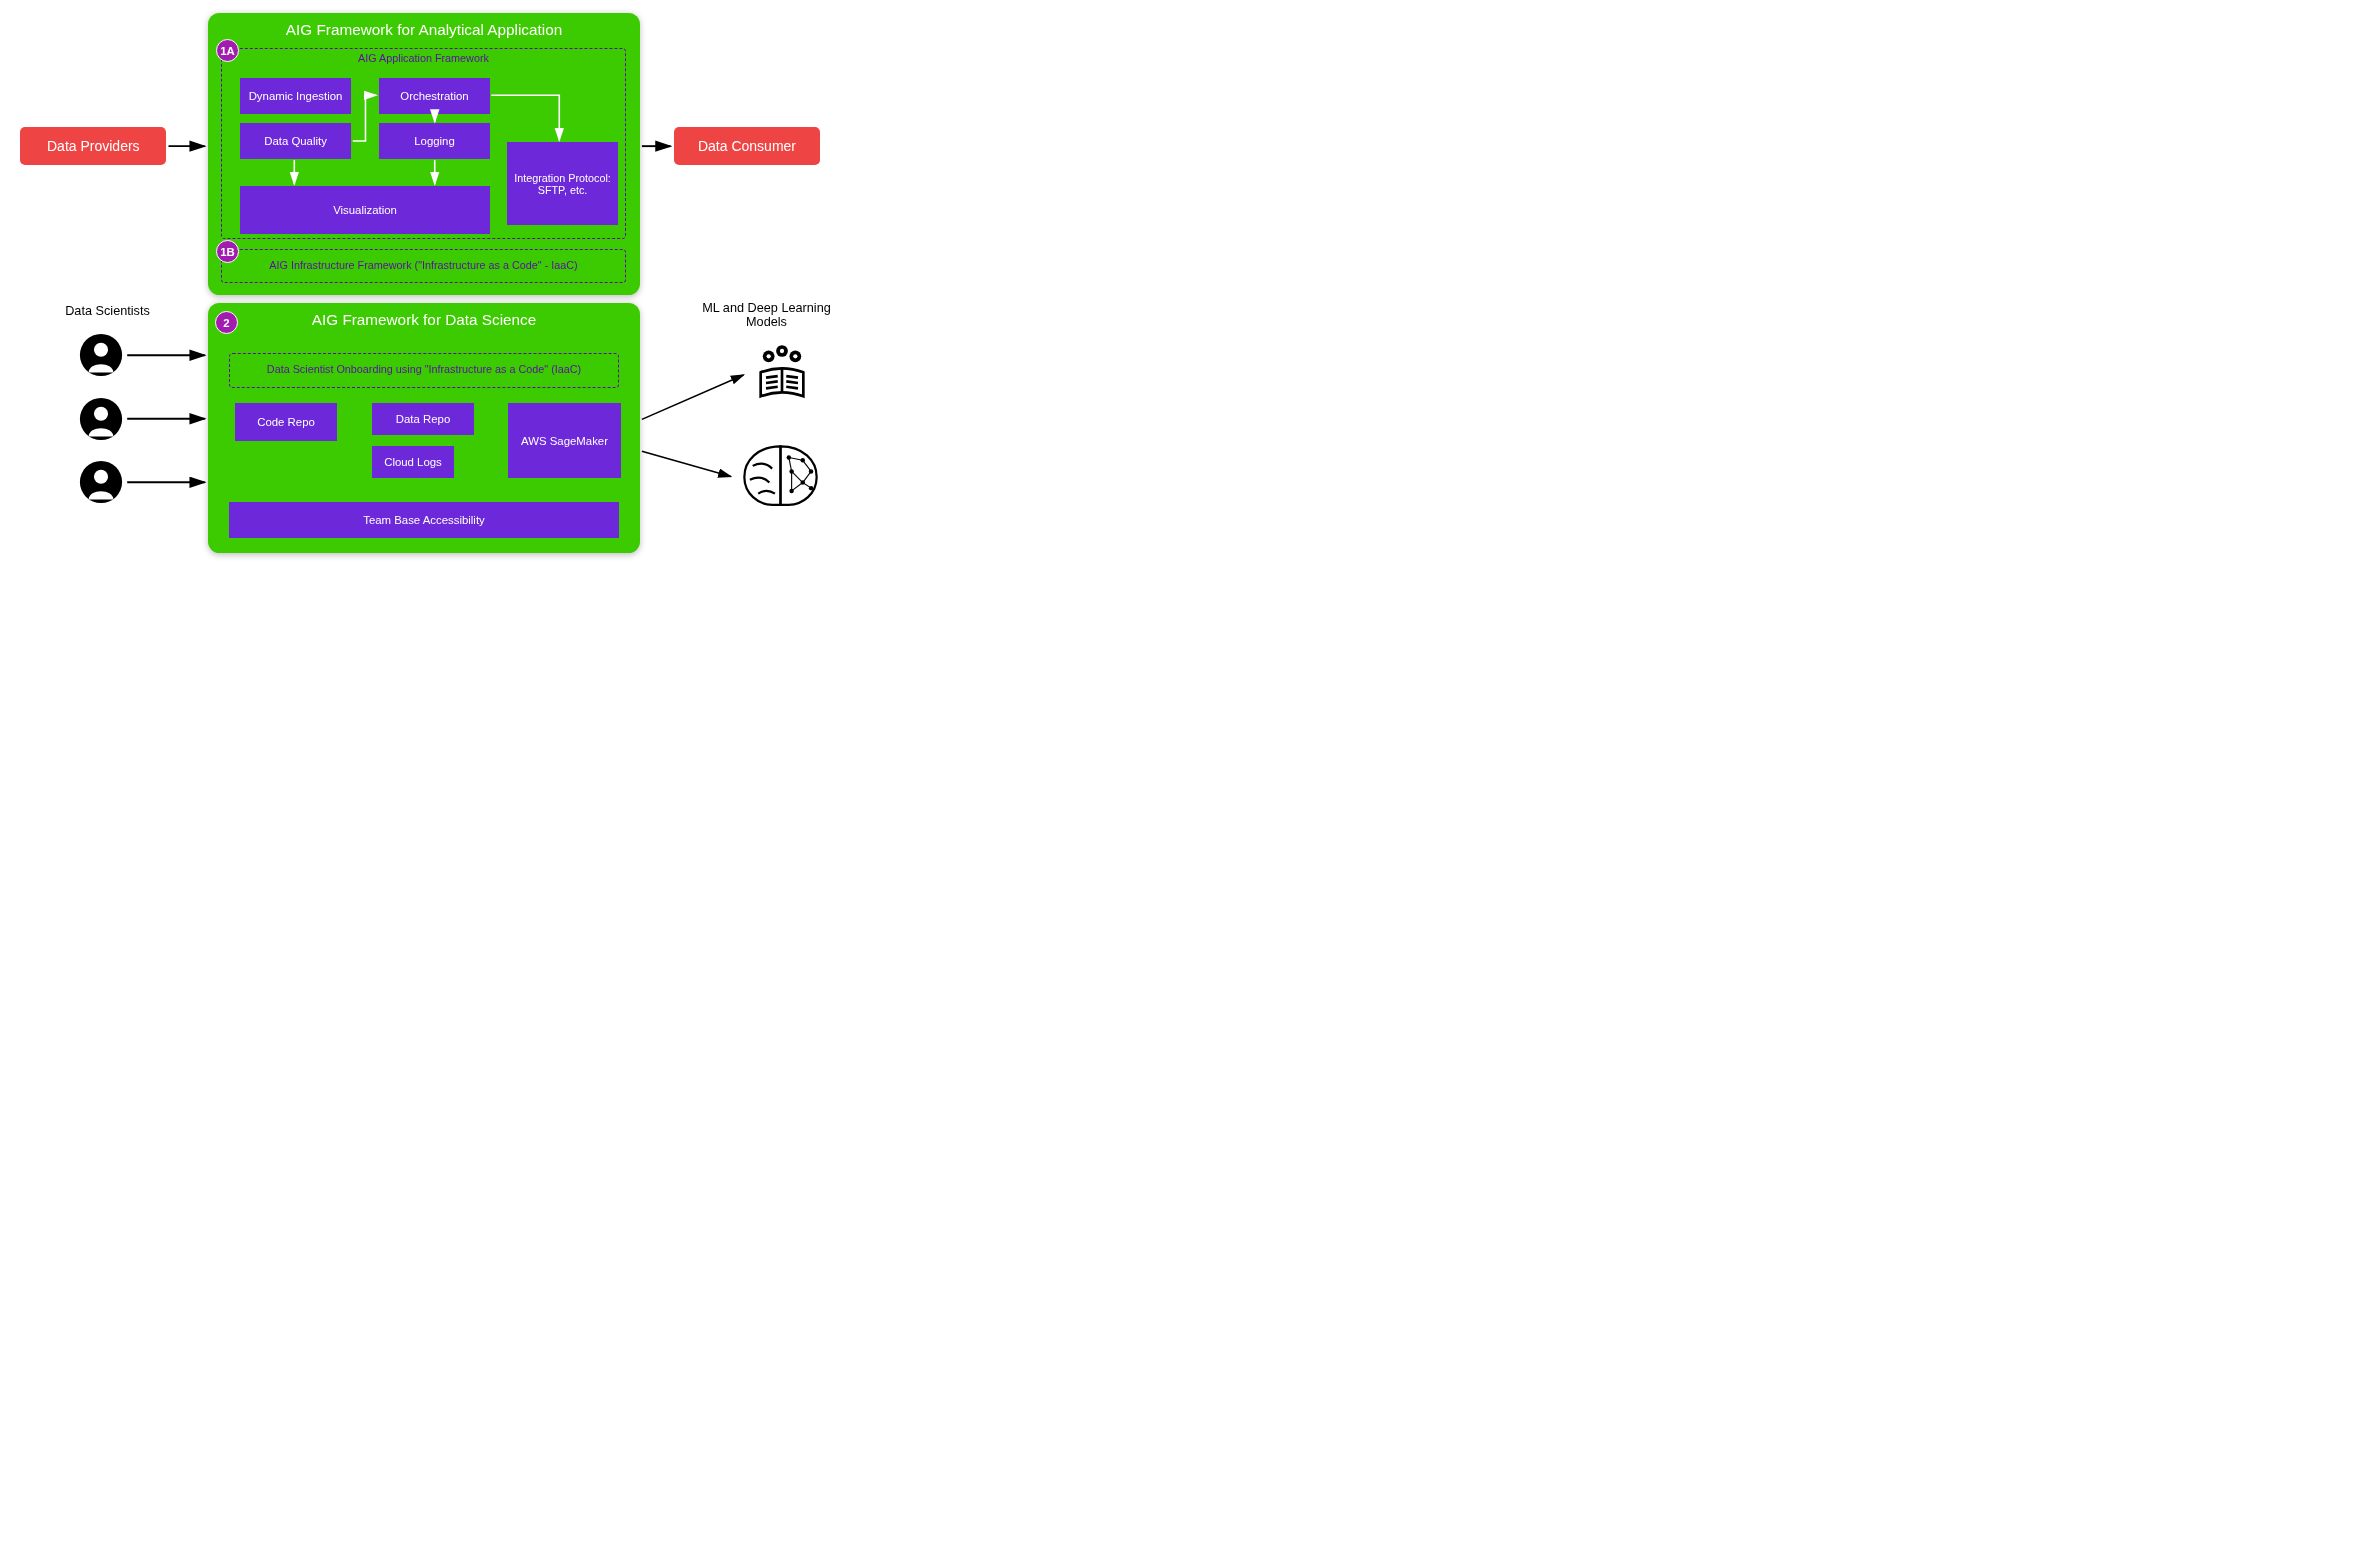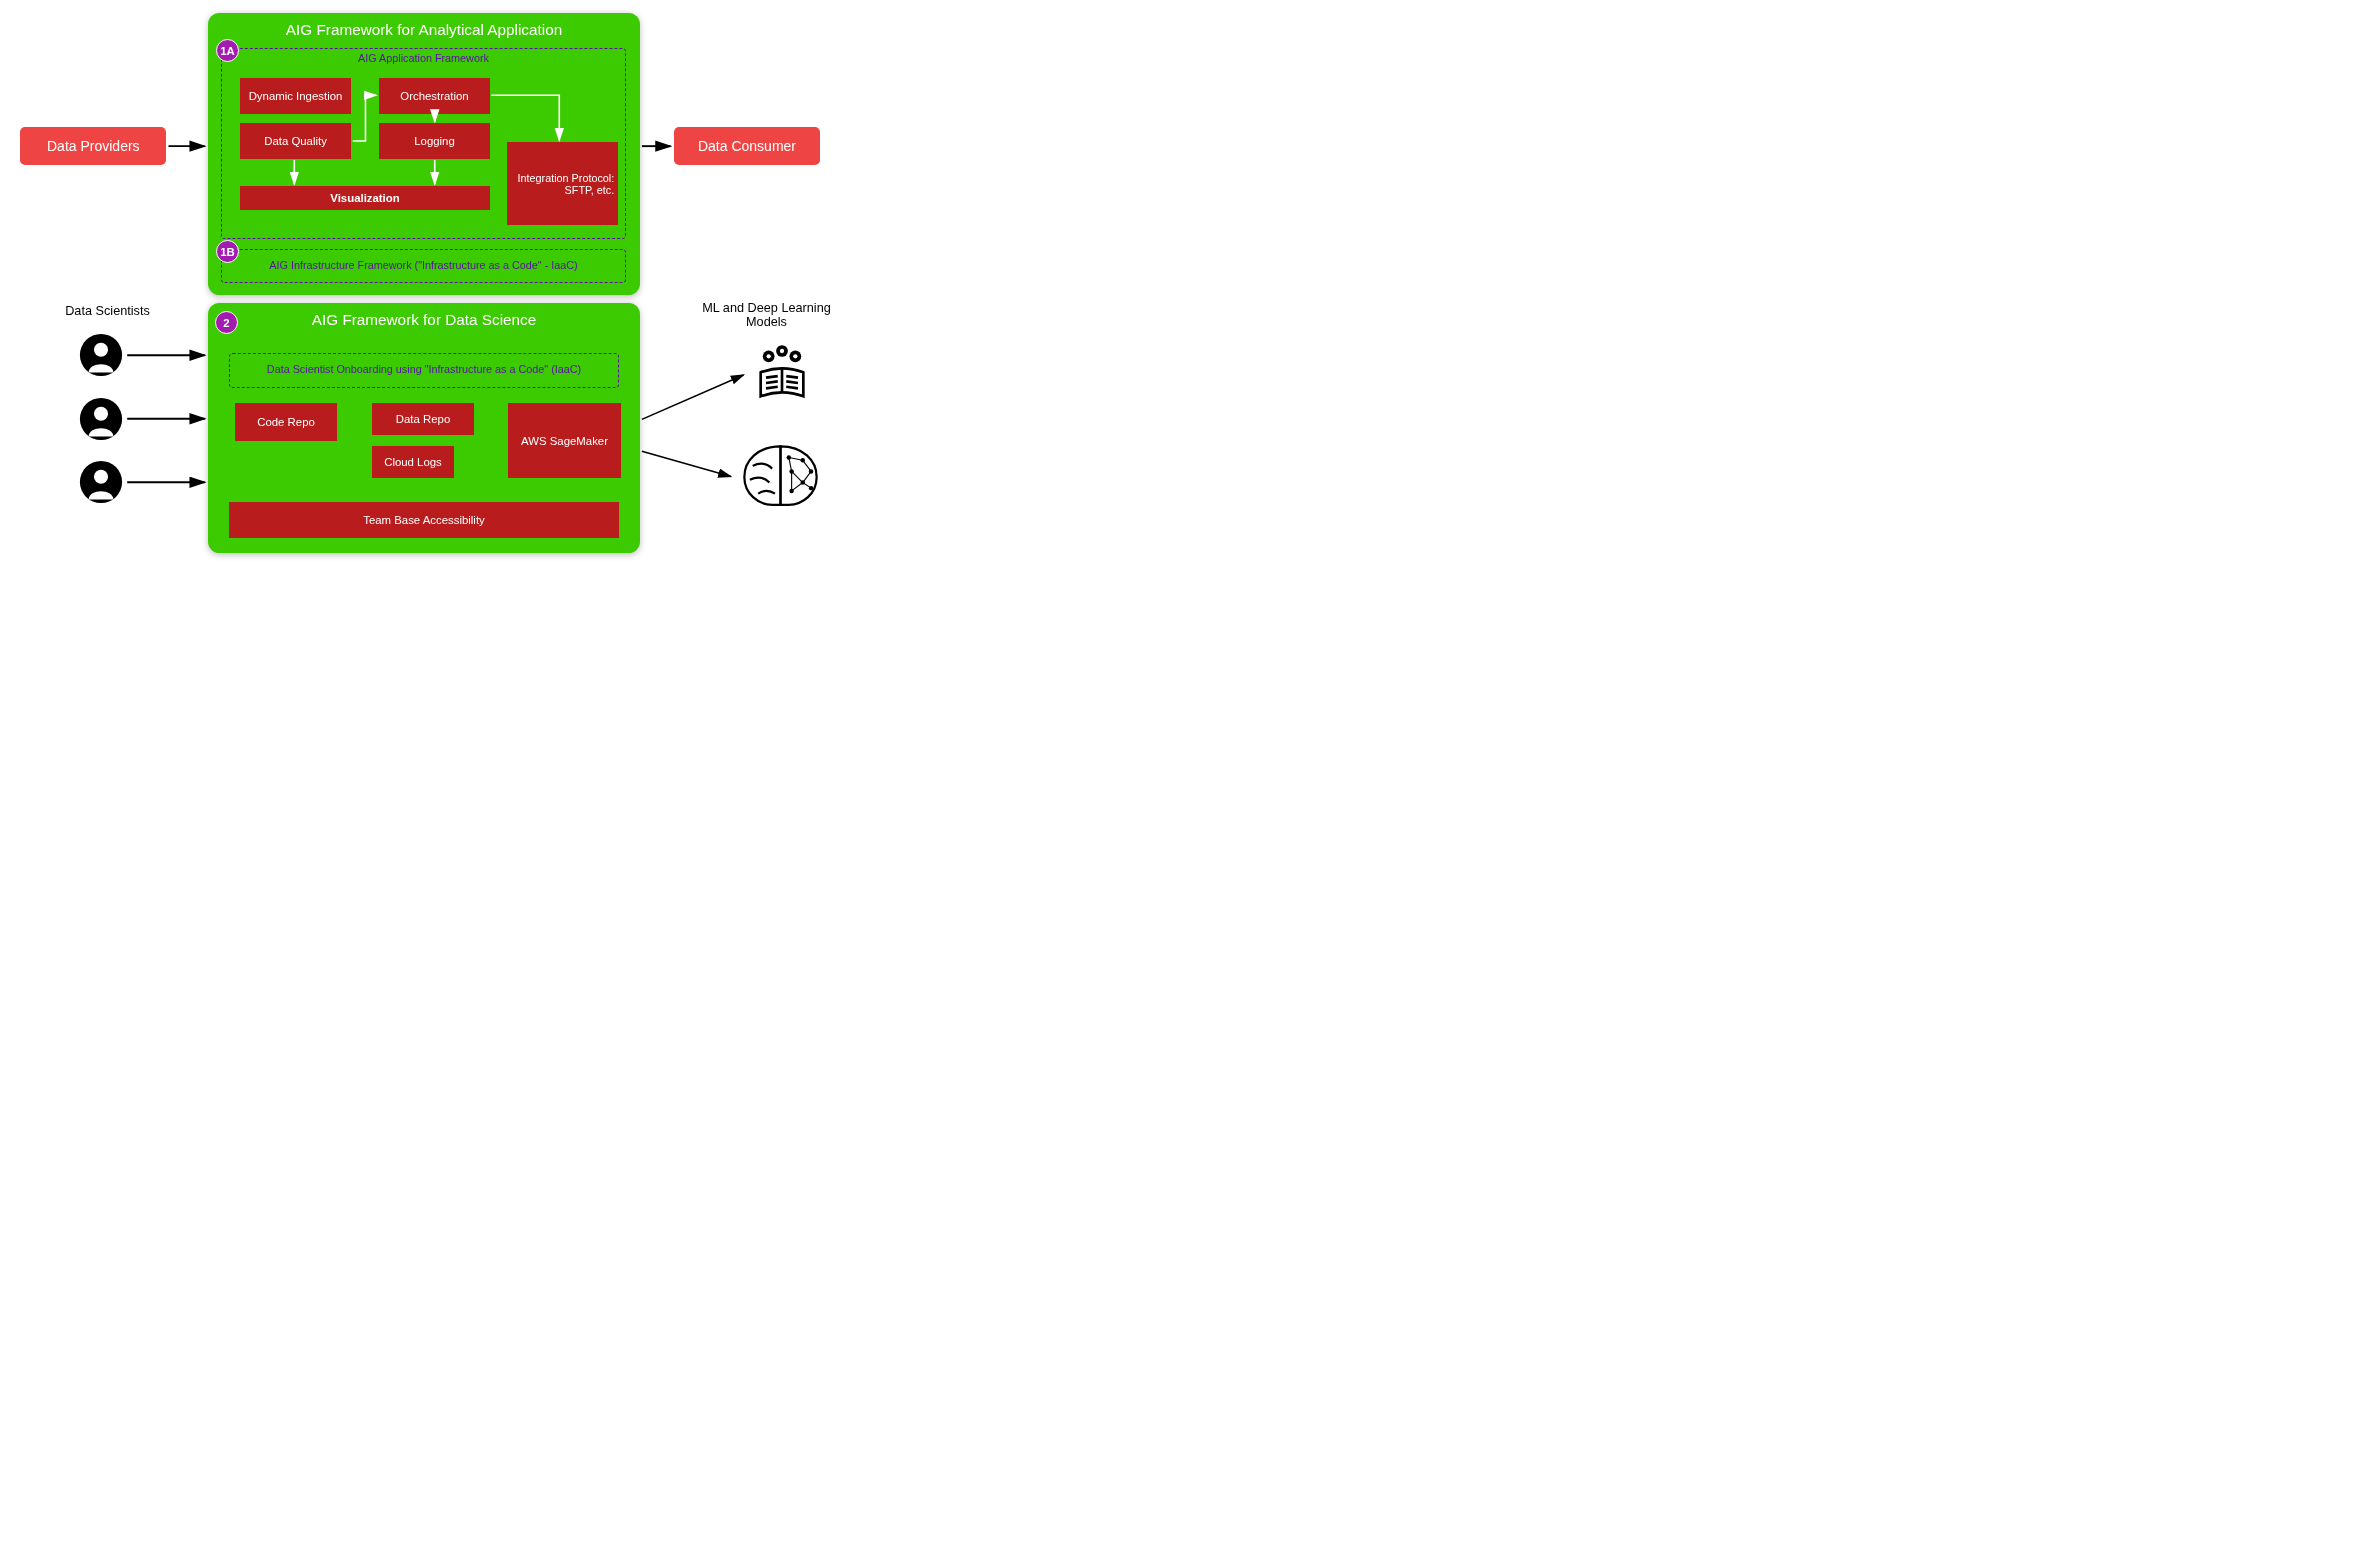--- a/index.html
+++ b/index.html
@@ -60,34 +60,34 @@
     font-weight: bold;
     display: flex; align-items: center; justify-content: center;
   }
   .badge-1a { left: 216px; top: 39px; }
   .badge-1b { left: 216px; top: 240px; }
   .badge-2  { left: 215px; top: 311px; }
 
   
   .pblock {
     position: absolute;
-    background: #b91c1c;
+    background: #6d28d9;
     color: #ffffff;
     font-size: 11.4px;
     display: flex; align-items: center; justify-content: center;
-    text-align: right;
+    text-align: center;
     padding: 2.5px 3.8px;
   }
   
   .b-ing  { left: 240px; top: 78px; width: 111px; height: 36px; }
   .b-orc  { left: 379px; top: 78px; width: 111px; height: 36px; }
   .b-dq   { left: 240px; top: 123px; width: 111px; height: 36px; }
   .b-log  { left: 379px; top: 123px; width: 111px; height: 36px; }
   .b-int  { left: 507px; top: 142px; width: 111px; height: 83px; font-size: 10.8px; }
-  .b-vis  { left: 240px; top: 186px; width: 250px; height: 24px; font-weight: bold; }
+  .b-vis  { left: 240px; top: 186px; width: 250px; height: 48px; }
 
   
   .b-code { left: 235px; top: 403px; width: 102px; height: 38px; }
   .b-data { left: 372px; top: 403px; width: 102px; height: 32px; }
   .b-logs { left: 372px; top: 446px; width: 82px; height: 32px; }
   .b-sage { left: 508px; top: 403px; width: 113px; height: 75px; }
   .b-team { left: 229px; top: 502px; width: 390px; height: 36px; }
 
   
   .black-box {

